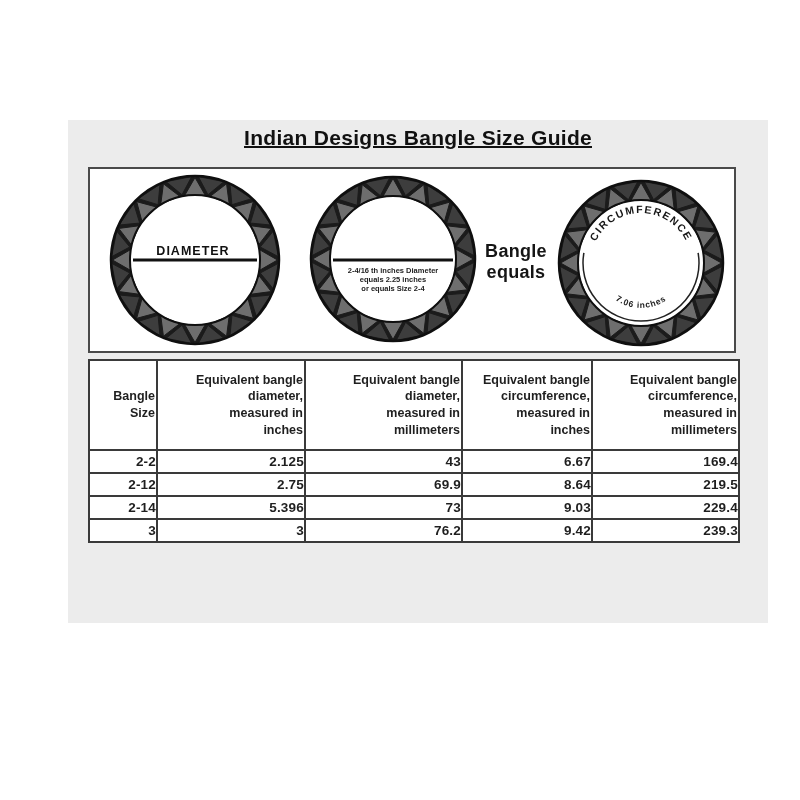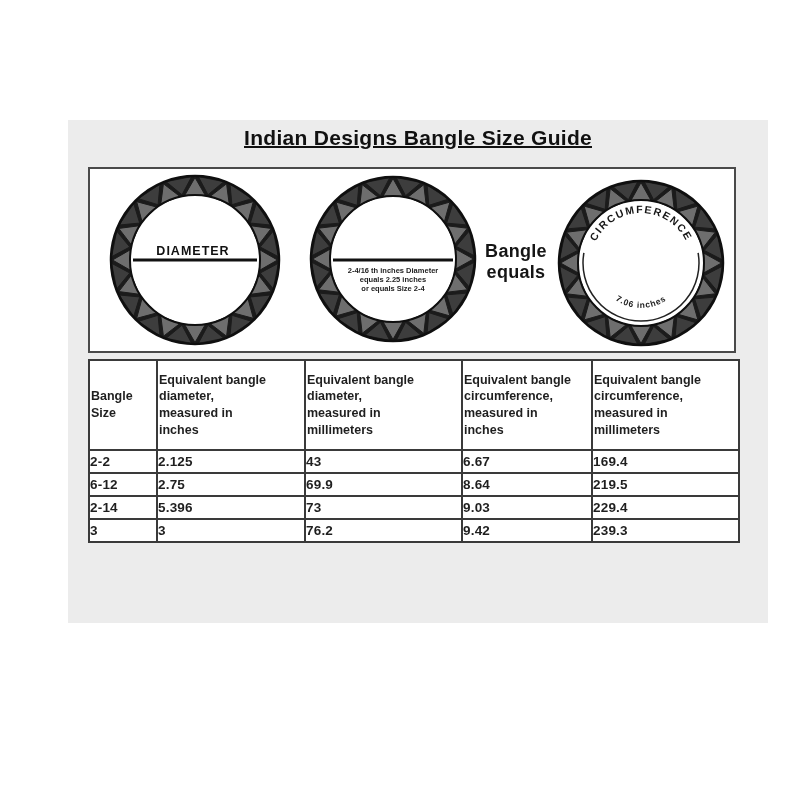--- a/index.html
+++ b/index.html
@@ -21,21 +21,21 @@
   .illus-box{
     position:absolute;left:20px;top:47px;width:644px;height:182px;
     background:#ffffff;border:2px solid #4a4a4a;box-sizing:content-box;
   }
   .illus-box svg{display:block;}
   table{
     position:absolute;left:20px;top:239px;width:650px;
     border-collapse:collapse;table-layout:fixed;
     background:#ffffff;color:#1f1f1f;
   }
-  th,td{border:2px solid #3a3a3a;text-align:left;vertical-align:middle;padding:0;}
+  th,td{border:2px solid #3a3a3a;text-align:right;vertical-align:middle;padding:0;}
   th{
     font-size:12.5px;font-weight:bold;line-height:1.33;
     white-space:pre-line;height:84px;padding:2px 1px;
   }
   td{font-size:13.5px;font-weight:bold;height:21px;letter-spacing:.2px;border-radius:7px;}
   
   .diam-label{font-size:12.5px;font-weight:bold;letter-spacing:1px;fill:#111;}
   .note{font-size:7.5px;font-weight:bold;fill:#222;}
   .equals{font-size:18px;font-weight:bold;fill:#151515;letter-spacing:.3px;}
   .circ-label{font-size:10.5px;font-weight:bold;letter-spacing:1.6px;fill:#151515;}
@@ -222,21 +222,21 @@
       </thead>
       <tbody id="tbody">
           <tr>
             <td>2-2</td>
             <td>2.125</td>
             <td>43</td>
             <td>6.67</td>
             <td>169.4</td>
           </tr>
           <tr>
-            <td>6-12</td>
+            <td>2-12</td>
             <td>2.75</td>
             <td>69.9</td>
             <td>8.64</td>
             <td>219.5</td>
           </tr>
           <tr>
             <td>2-14</td>
             <td>5.396</td>
             <td>73</td>
             <td>9.03</td>

